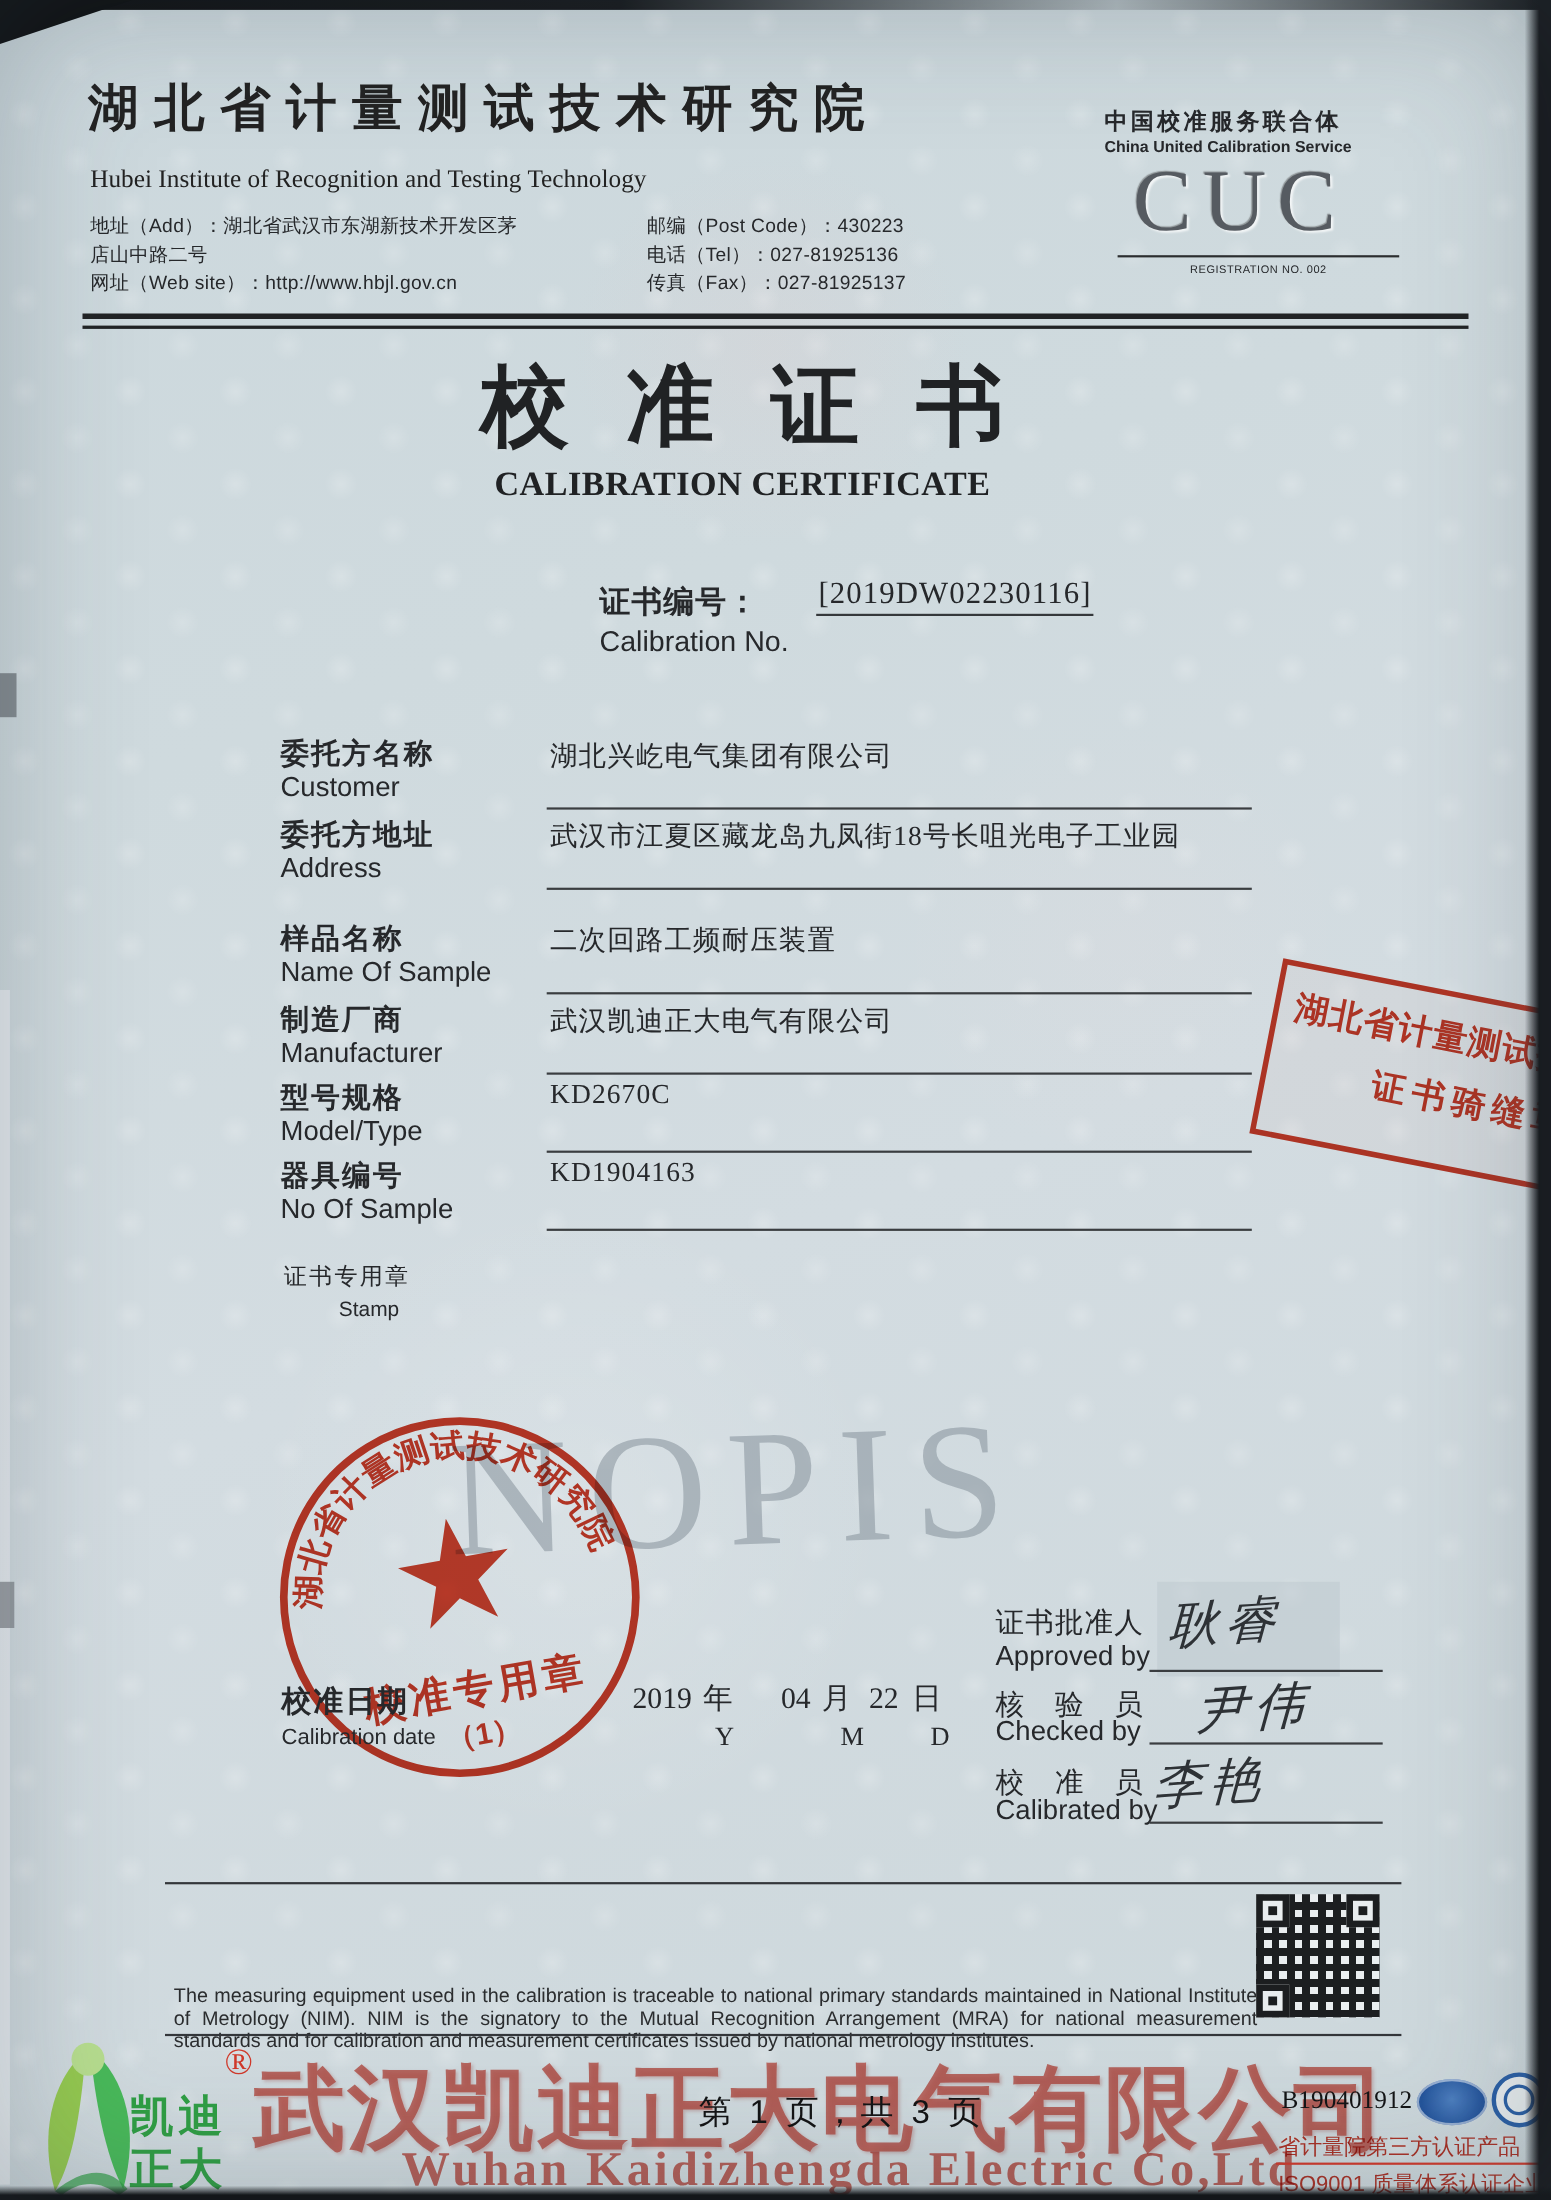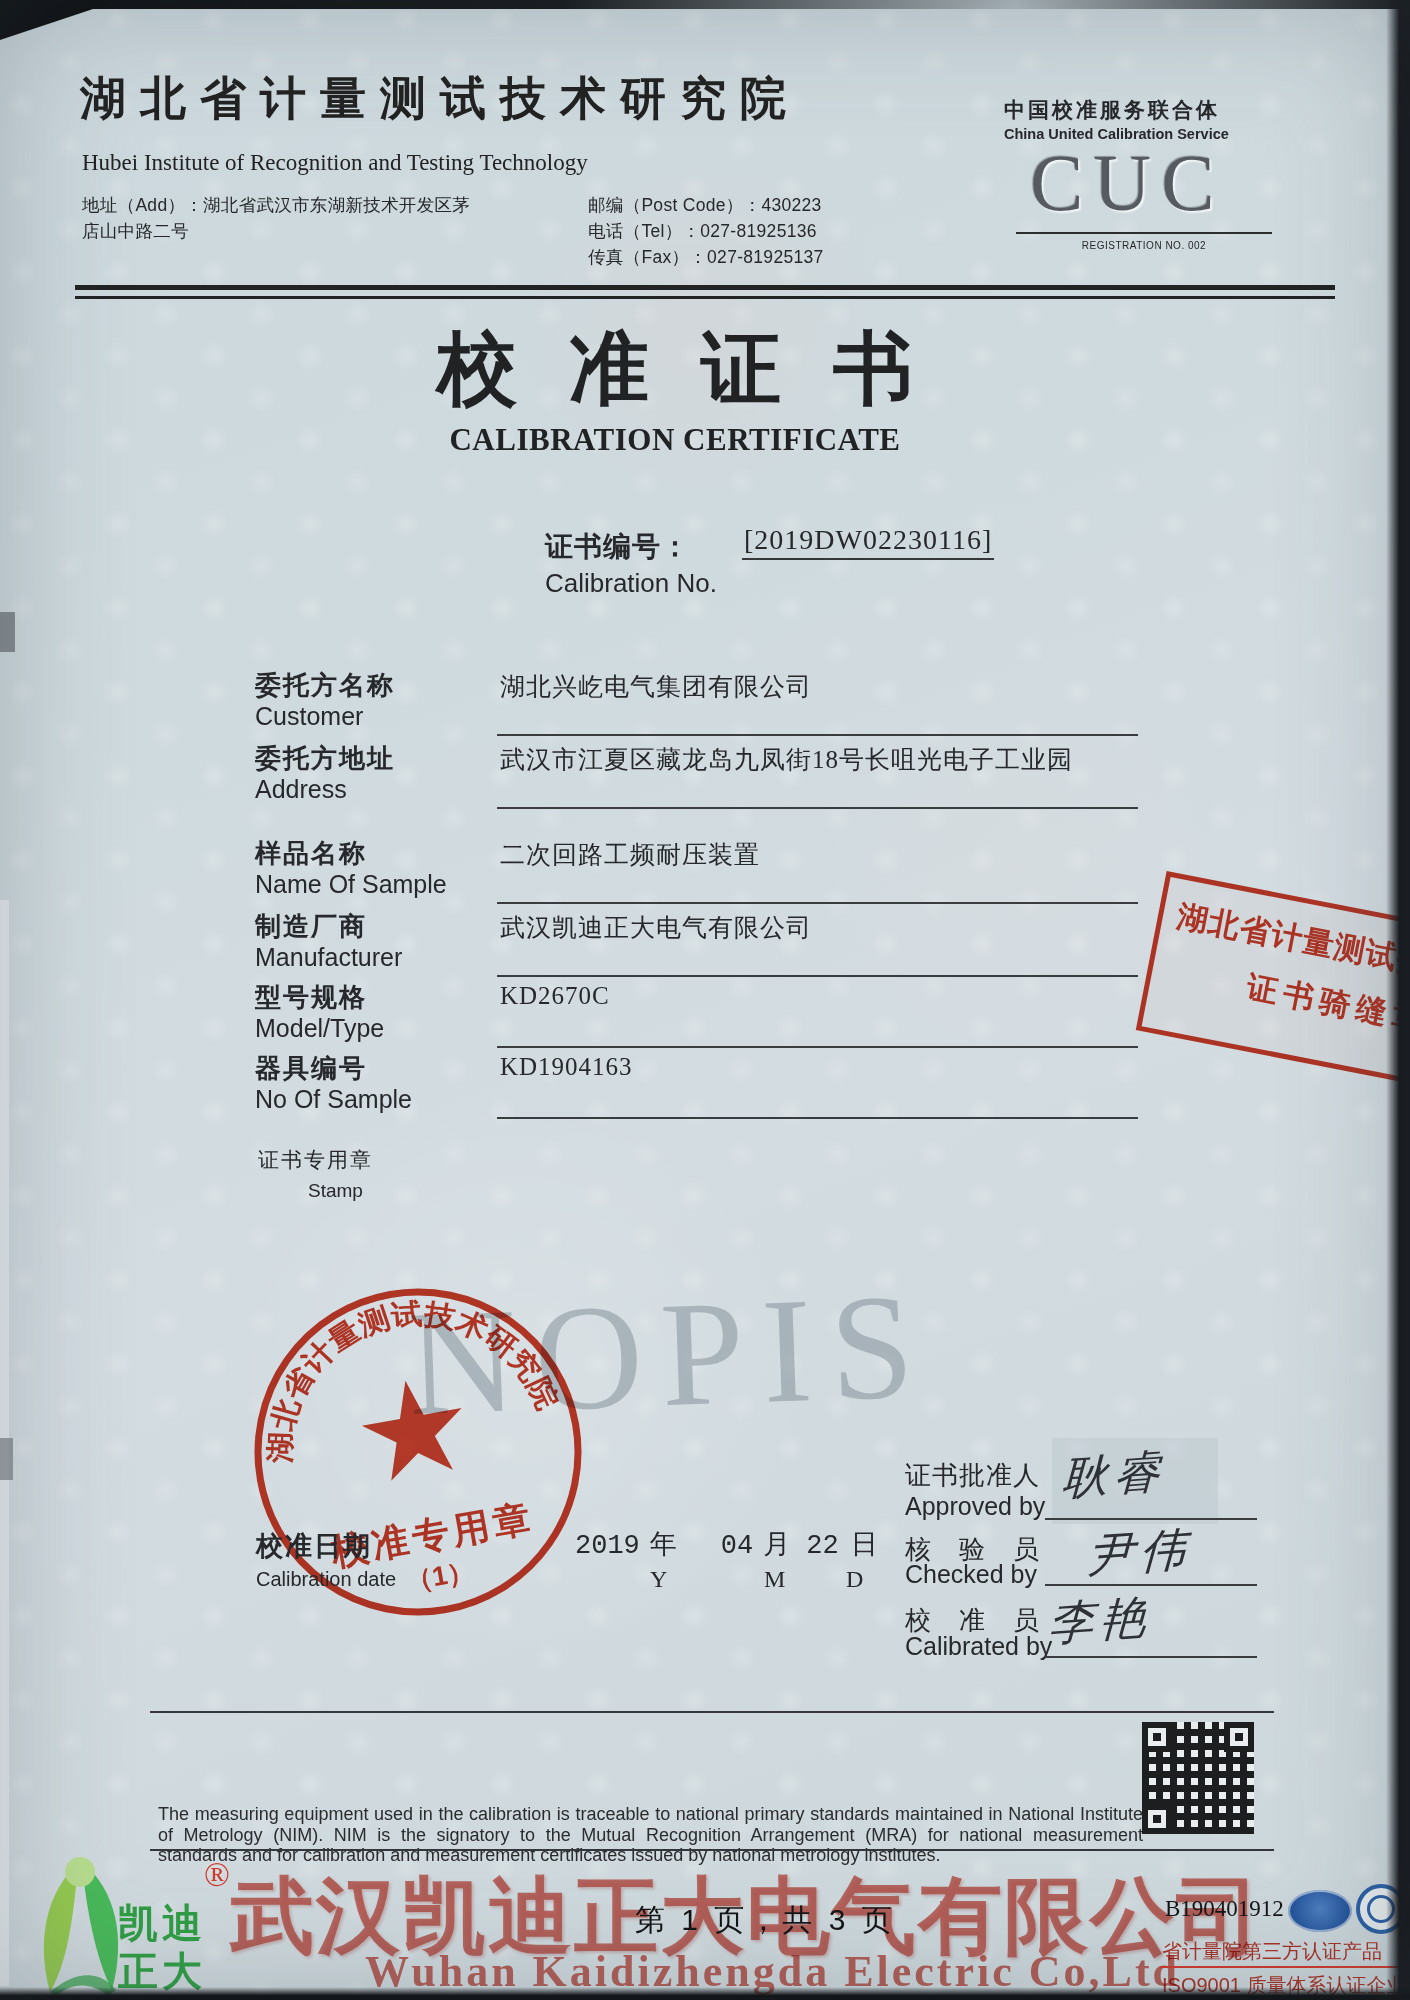--- a/index.html
+++ b/index.html
@@ -79,21 +79,21 @@
   
   .seam-stamp{position:absolute;left:1148px;top:903px;width:340px;height:152px;transform:rotate(11deg);
     border:5px solid #cf3b28;color:#cf3b28;mix-blend-mode:multiply;background:rgba(230,120,110,.04);}
   .ss-l1{position:absolute;left:14px;top:16px;font-size:31px;font-weight:bold;letter-spacing:1px;white-space:nowrap;}
   .ss-l2{position:absolute;left:96px;top:72px;font-size:31px;font-weight:bold;letter-spacing:6px;white-space:nowrap;}
 
   
   .cal-cn{position:absolute;left:256px;top:1528px;font-size:27px;font-weight:600;letter-spacing:2px;}
   .cal-en{position:absolute;left:256px;top:1568px;font-size:20px;}
   .cal-date{position:absolute;left:575px;top:1526px;font-size:27px;white-space:nowrap;}
-  .cal-date .num{font-family:Liberation Mono, monospace;}
+  .cal-date .num{font-family:Liberation Serif, serif;}
   .cal-date .u1{margin-left:10px;} .cal-date .n2{margin-left:44px;} .cal-date .u2{margin-left:10px;}
   .cal-date .n3{margin-left:16px;} .cal-date .u3{margin-left:12px;}
   .cal-ymd{position:absolute;left:640px;top:1566px;width:260px;height:30px;font-size:24px;font-family:"Liberation Serif",serif;}
   .cal-ymd span{position:absolute;}
   .cal-ymd .y{left:10px;} .cal-ymd .m{left:124px;} .cal-ymd .d{left:206px;}
 
   
   .so-cn{position:absolute;left:905px;font-size:26px;letter-spacing:1px;}
   .so-cn.just{width:134px;text-align:justify;text-align-last:justify;letter-spacing:0;}
   .so-en{position:absolute;left:905px;font-size:25px;}
@@ -142,20 +142,21 @@
 <body>
 
 <div class="page">
   <div class="tint"></div>
 
   <div class="inst-cn">湖北省计量测试技术研究院</div>
   <div class="inst-en">Hubei Institute of Recognition and Testing Technology</div>
   <div class="contact-left">
     <div>地址（Add）：湖北省武汉市东湖新技术开发区茅</div>
     <div>店山中路二号</div>
+    <div>网址（Web site）：http://www.hbjl.gov.cn</div>
   </div>
   <div class="contact-right">
     <div>邮编（Post Code）：430223</div>
     <div>电话（Tel）：027-81925136</div>
     <div>传真（Fax）：027-81925137</div>
   </div>
   <div class="cuc-cn">中国校准服务联合体</div>
   <div class="cuc-en">China United Calibration Service</div>
   <div class="cuc-logo">CUC</div>
   <div class="cuc-reg">REGISTRATION NO. 002</div>

